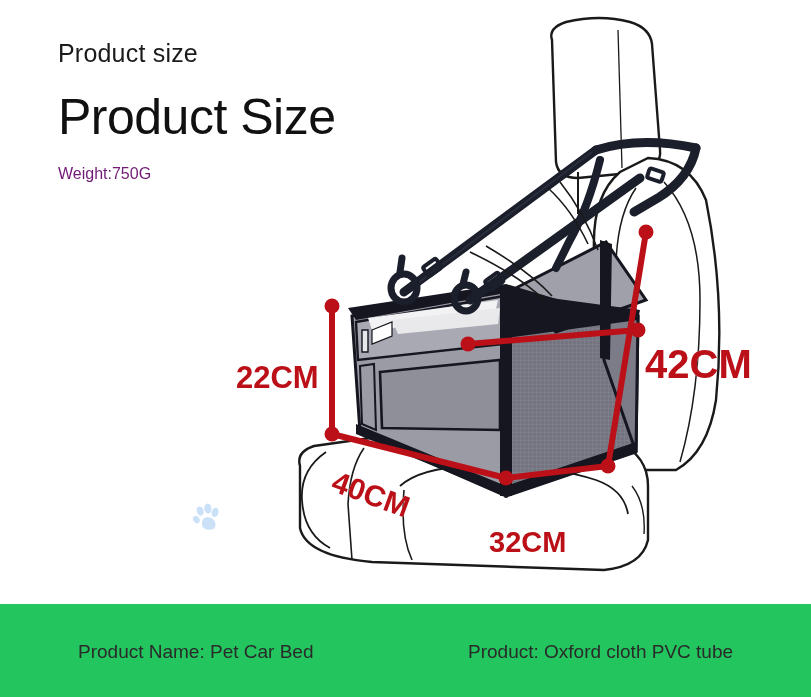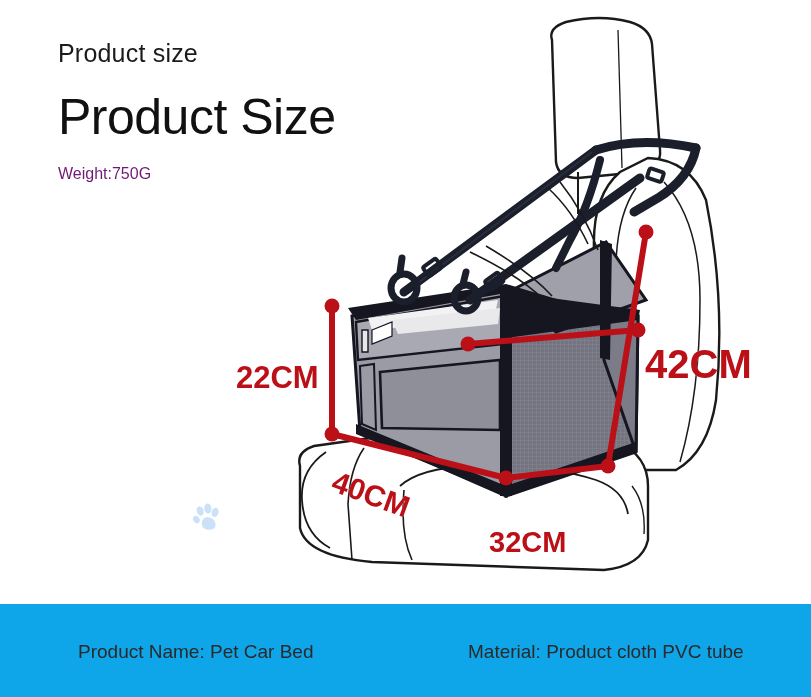--- a/index.html
+++ b/index.html
@@ -90,21 +90,21 @@
     opacity: 0.85;
   }
 
   
   #footer {
     position: absolute;
     left: 0;
     top: 604px;
     width: 811px;
     height: 93px;
-    background: #0ea5e9;
+    background: #22c55e;
     z-index: 30;
   }
   .footer-text {
     position: absolute;
     font-size: 19px;
     color: #2a2a2a;
     white-space: nowrap;
   }
   .footer-name { left: 78px; top: 37px; }
   .footer-material { left: 468px; top: 37px; }
@@ -264,16 +264,16 @@
       <ellipse cx="21" cy="10" rx="4.2" ry="6" fill="#c2dcf7" transform="rotate(-4 21 10)"></ellipse>
       <ellipse cx="29.5" cy="14.5" rx="4" ry="5.6" fill="#c2dcf7" transform="rotate(16 29.5 14.5)"></ellipse>
       <ellipse cx="7.5" cy="23" rx="3.6" ry="4.6" fill="#c2dcf7" transform="rotate(-34 7.5 23)"></ellipse>
       <path d="M20 20 Q29 21 30 28 Q31 35 23 35 Q15 35 14 29 Q13 22 20 20 Z" fill="#c2dcf7"></path>
     </svg>
   </div>
 
   <div id="footer">
 
     <div class="footer-text footer-name">Product Name: Pet Car Bed</div>
-    <div class="footer-text footer-material">Material: Product cloth PVC tube</div>
+    <div class="footer-text footer-material">Product: Oxford cloth PVC tube</div>
   </div>
 
 </div>
 
 </body></html>

